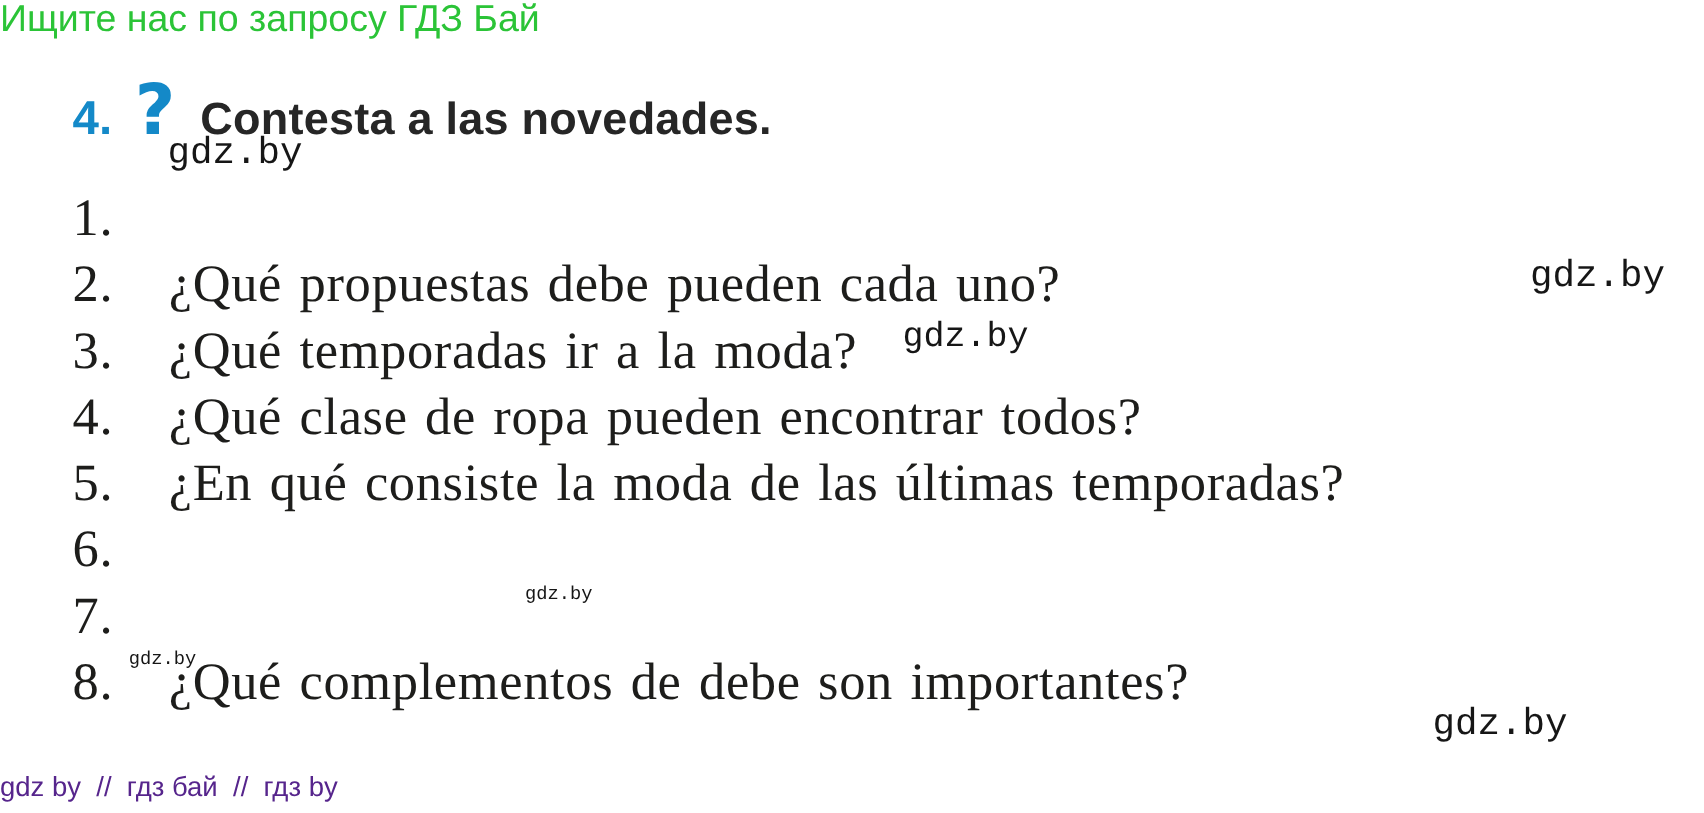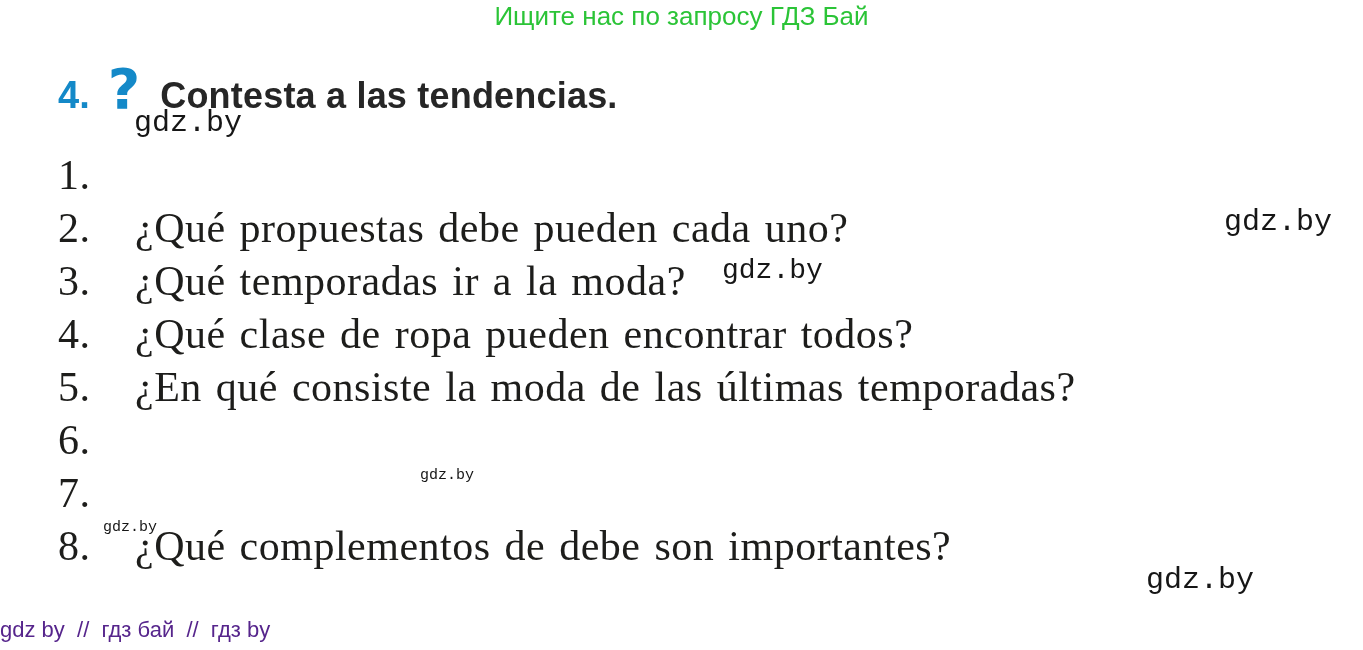--- a/index.html
+++ b/index.html
@@ -15,22 +15,22 @@
     height:650px;
     background:#ffffff;
     overflow:hidden;
     font-family:"Liberation Sans", sans-serif;
     color:var(--ink);
   }
 
   
   .banner-top{
     position:absolute; top:2px; left:0; width:100%;
-    text-align:center;
-    font-size:26px; line-height:28px;
+    text-align:left;
+    font-size:30px; line-height:28px;
     color:var(--green);
   }
   .banner-bottom{
     position:absolute; top:616px; left:0; width:100%;
     text-align:left;
     font-size:22px; line-height:28px;
     color:var(--purple);
     white-space:pre;
   }
 
@@ -90,21 +90,21 @@
 </head>
 <body>
 
 <div class="page">
 
   <div class="banner-top">Ищите нас по запросу ГДЗ Бай</div>
 
   <div class="exercise-header">
     <span class="exercise-number">4.</span>
     <span class="qmark-icon">?</span>
-    <span class="exercise-title">Contesta a las tendencias.</span>
+    <span class="exercise-title">Contesta a las novedades.</span>
   </div>
 
   <span class="wm wm-header">gdz.by</span>
   <span class="wm wm-right">gdz.by</span>
   <span class="wm wm-line3">gdz.by</span>
   <span class="wm wm-small-7">gdz.by</span>
   <span class="wm wm-small-8">gdz.by</span>
   <span class="wm wm-bottom">gdz.by</span>
 
   <div class="questions">

